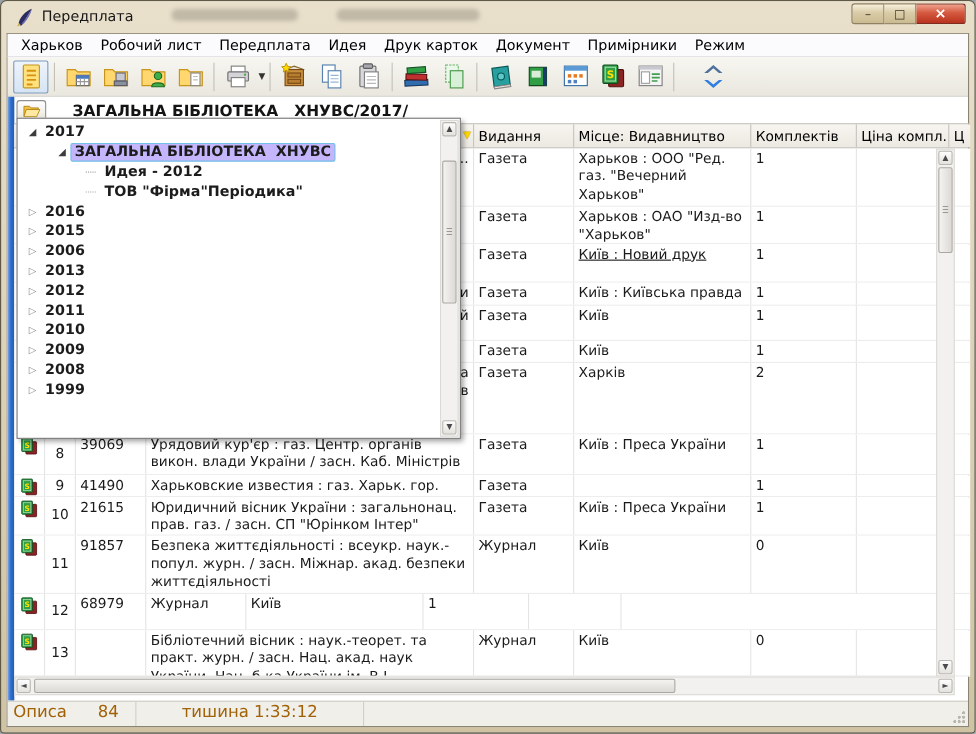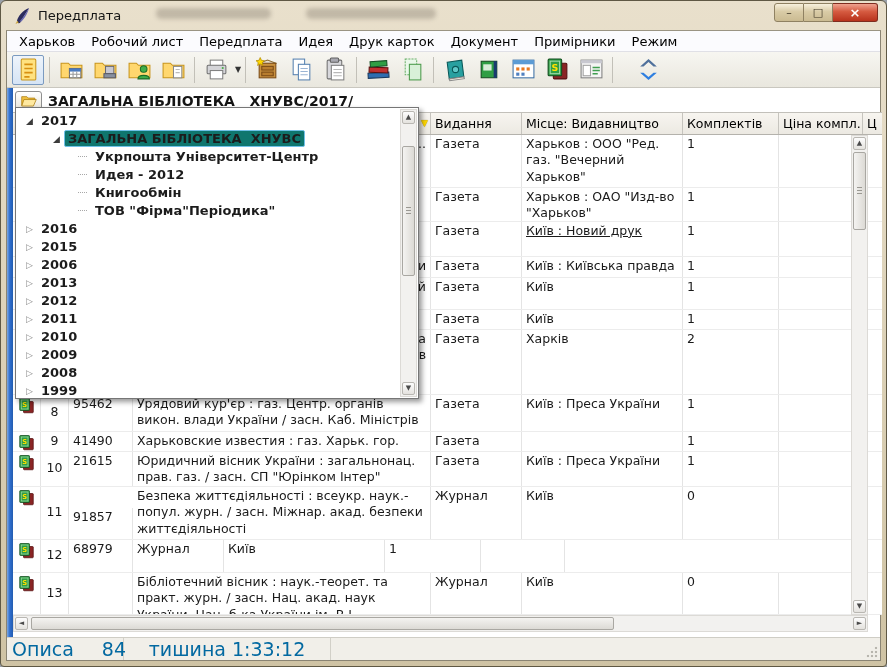--- a/index.html
+++ b/index.html
@@ -36,21 +36,21 @@
   .tbtn.pressed{border:1px solid #7a9ac0;background:linear-gradient(#eef4fb,#d5e4f5);}
   .tb-sep{width:1px;height:26px;background:#c2c0b8;margin:0 4px;}
   .dd-arrow{font-size:8px;color:#333;margin-left:2px;}
   .tb-gap{width:14px;}
 
   
   .content{position:relative;height:549px;background:#fff;flex:0 0 auto;display:flex;}
   .left-strip{width:6px;background:linear-gradient(90deg,#7fa9e0,#2f6fd0 45%,#235caf);flex:0 0 auto;}
   .main{position:relative;width:869px;}
 
-  .breadcrumb{height:24px;display:flex;align-items:center;gap:6px;padding:2px 0 0 2px;}
+  .breadcrumb{height:24px;display:flex;align-items:center;gap:24px;padding:2px 0 0 2px;}
   .crumb-btn{width:27px;height:20px;border:1px solid #8f8f8f;border-radius:3px;background:linear-gradient(#fff,#e8e4d8);
     display:flex;align-items:center;justify-content:center;padding:0;}
   .crumb-btn svg{width:16px;height:14px;}
   .crumb-text{font-size:14px;font-weight:bold;color:#141414;white-space:pre;}
 
   
   .grid{position:absolute;left:0;top:24px;width:869px;}
   .hrow{display:flex;border-top:1px solid #c2c0ba;border-bottom:1px solid #b4b2ac;background:linear-gradient(#f7f5f0,#ece9e2);height:23px;}
   .hcell{font-size:12.5px;color:#000;padding:3px 2px 0 4px;border-right:1px solid #c6c4be;overflow:hidden;white-space:nowrap;position:relative;}
   .sort-arrow{position:absolute;right:2px;top:5px;font-size:9px;color:#ffd800;text-shadow:0 0 1px #8a6a00;}
@@ -74,26 +74,26 @@
   
   .popup{position:absolute;left:8px;top:19px;width:404px;height:292px;background:#fff;border:1px solid #767676;
     box-shadow:3px 3px 5px rgba(0,0,0,.4);z-index:20;}
   .tree{position:absolute;left:0;top:0;right:18px;bottom:0;overflow:hidden;padding-top:4px;}
   .titem{height:18px;display:flex;align-items:center;font-size:13px;font-weight:bold;color:#1c1c1c;white-space:pre;}
   .tglyph{width:15px;display:inline-block;text-align:center;flex:0 0 auto;}
   .tglyph.exp{font-size:9px;color:#3c3c3c;}
   .tglyph.col{font-size:9px;color:#8a8a8a;}
   .tdash{width:9px;border-bottom:1px dotted #a8a8a8;margin:0 4px 0 2px;flex:0 0 auto;}
   .tlabel{padding:0 3px;border:1px solid transparent;border-radius:2px;}
-  .tlabel.sel{background:#0f766e;border-color:#70c0e7;}
+  .tlabel.sel{background:#c4b5fd;border-color:#70c0e7;}
   .pscroll{position:absolute;top:1px;right:1px;bottom:1px;width:17px;}
 
   
   .statusbar{height:24px;background:#f1efe9;border-top:1px solid #cfcdc5;display:flex;align-items:center;position:relative;}
-  .ss{height:100%;display:flex;align-items:center;font-size:19px;color:#0369a1;}
+  .ss{height:100%;display:flex;align-items:flex-start;font-size:15px;color:#a16207;}
   .s1{width:117px;border-right:1px solid #d2d0c8;padding-left:5px;gap:28px;}
   .s2{width:207px;border-right:1px solid #d2d0c8;justify-content:center;}
   .s3{flex:1;}
   .grip{position:absolute;right:2px;bottom:2px;width:12px;height:12px;
     background:radial-gradient(circle at 10px 2px,#b8b6ae 1.2px,transparent 1.6px),
                radial-gradient(circle at 6px 6px,#b8b6ae 1.2px,transparent 1.6px),
                radial-gradient(circle at 10px 6px,#b8b6ae 1.2px,transparent 1.6px),
                radial-gradient(circle at 2px 10px,#b8b6ae 1.2px,transparent 1.6px),
                radial-gradient(circle at 6px 10px,#b8b6ae 1.2px,transparent 1.6px),
                radial-gradient(circle at 10px 10px,#b8b6ae 1.2px,transparent 1.6px);}
@@ -446,21 +446,21 @@
               <div class="cell cl" style="width: 19px; border-right: none;"></div>
             </div>
             <div class="trow" style="height: 37px;">
               <div class="cell icon" style="width: 28px;"><svg viewBox="0 0 24 24" width="19" height="18">
                   <rect x="8" y="6" width="13" height="15" rx="1" fill="#8a2424" stroke="#541010"></rect>
                   <rect x="3" y="2" width="13" height="16" rx="1" fill="#2f9e44" stroke="#114a1e"></rect>
                   <rect x="5" y="4" width="9" height="12" fill="none" stroke="#9fd9a8"></rect>
                   <text x="9.5" y="13.5" font-size="9" font-weight="bold" fill="#ffe000" text-anchor="middle">S</text>
                 </svg></div>
               <div class="cell num" style="width: 28px;">8</div>
-              <div class="cell code" style="width: 64px;">95462</div>
+              <div class="cell code" style="width: 64px;">39069</div>
               <div class="cell title" style="width: 298px;">Урядовий кур'єр : газ. Центр. органів викон. влади України / засн. Каб. Міністрів України</div>
               <div class="cell ed" style="width: 91px;">Газета</div>
               <div class="cell pl" style="width: 161px;">Київ : Преса України</div>
               <div class="cell st" style="width: 96px;">1</div>
               <div class="cell pr" style="width: 84px;"></div>
               <div class="cell cl" style="width: 19px; border-right: none;"></div>
             </div>
             <div class="trow" style="height: 20px;">
               <div class="cell icon" style="width: 28px;"><svg viewBox="0 0 24 24" width="19" height="18">
                   <rect x="8" y="6" width="13" height="15" rx="1" fill="#8a2424" stroke="#541010"></rect>
@@ -494,21 +494,21 @@
               <div class="cell cl" style="width: 19px; border-right: none;"></div>
             </div>
             <div class="trow" style="height: 53px;">
               <div class="cell icon" style="width: 28px;"><svg viewBox="0 0 24 24" width="19" height="18">
                   <rect x="8" y="6" width="13" height="15" rx="1" fill="#8a2424" stroke="#541010"></rect>
                   <rect x="3" y="2" width="13" height="16" rx="1" fill="#2f9e44" stroke="#114a1e"></rect>
                   <rect x="5" y="4" width="9" height="12" fill="none" stroke="#9fd9a8"></rect>
                   <text x="9.5" y="13.5" font-size="9" font-weight="bold" fill="#ffe000" text-anchor="middle">S</text>
                 </svg></div>
               <div class="cell num" style="width: 28px;">11</div>
-              <div class="cell code" style="width: 64px; margin-top: 21px;">91857</div>
+              <div class="cell code" style="width: 64px;">91857</div>
               <div class="cell title" style="width: 298px;">Безпека життєдіяльності : всеукр. наук.-попул. журн. / засн. Міжнар. акад. безпеки життєдіяльності</div>
               <div class="cell ed" style="width: 91px;">Журнал</div>
               <div class="cell pl" style="width: 161px;">Київ</div>
               <div class="cell st" style="width: 96px;">0</div>
               <div class="cell pr" style="width: 84px;"></div>
               <div class="cell cl" style="width: 19px; border-right: none;"></div>
             </div>
             <div class="trow" style="height: 33px;">
               <div class="cell icon" style="width: 28px;"><svg viewBox="0 0 24 24" width="19" height="18">
                   <rect x="8" y="6" width="13" height="15" rx="1" fill="#8a2424" stroke="#541010"></rect>
@@ -554,23 +554,21 @@
           <div class="sb-btn" style="left:1px;top:1px;width:13px;height:13px;">◄</div>
           <div class="sb-thumb h" style="left:17px;top:1px;width:583px;height:13px;"></div>
           <div class="sb-btn" style="right:1px;top:1px;width:13px;height:13px;">►</div>
         </div>
       </div>
 
       <div class="popup">
         <div class="tree" id="tree">
             <div class="titem" style="padding-left: 6px;"><span class="tglyph exp">◢</span><span class="tlabel">2017</span></div>
             <div class="titem" style="padding-left: 33px;"><span class="tglyph exp">◢</span><span class="tlabel sel">ЗАГАЛЬНА БІБЛІОТЕКА  ХНУВС</span></div>
-            <div class="titem" style="padding-left: 60px;"><span class="tdash"></span><span class="tlabel">Укрпошта Університет-Центр</span></div>
             <div class="titem" style="padding-left: 60px;"><span class="tdash"></span><span class="tlabel">Идея - 2012</span></div>
-            <div class="titem" style="padding-left: 60px;"><span class="tdash"></span><span class="tlabel">Книгообмін</span></div>
             <div class="titem" style="padding-left: 60px;"><span class="tdash"></span><span class="tlabel">ТОВ "Фірма"Періодика"</span></div>
             <div class="titem" style="padding-left: 6px;"><span class="tglyph col">▷</span><span class="tlabel">2016</span></div>
             <div class="titem" style="padding-left: 6px;"><span class="tglyph col">▷</span><span class="tlabel">2015</span></div>
             <div class="titem" style="padding-left: 6px;"><span class="tglyph col">▷</span><span class="tlabel">2006</span></div>
             <div class="titem" style="padding-left: 6px;"><span class="tglyph col">▷</span><span class="tlabel">2013</span></div>
             <div class="titem" style="padding-left: 6px;"><span class="tglyph col">▷</span><span class="tlabel">2012</span></div>
             <div class="titem" style="padding-left: 6px;"><span class="tglyph col">▷</span><span class="tlabel">2011</span></div>
             <div class="titem" style="padding-left: 6px;"><span class="tglyph col">▷</span><span class="tlabel">2010</span></div>
             <div class="titem" style="padding-left: 6px;"><span class="tglyph col">▷</span><span class="tlabel">2009</span></div>
             <div class="titem" style="padding-left: 6px;"><span class="tglyph col">▷</span><span class="tlabel">2008</span></div>

